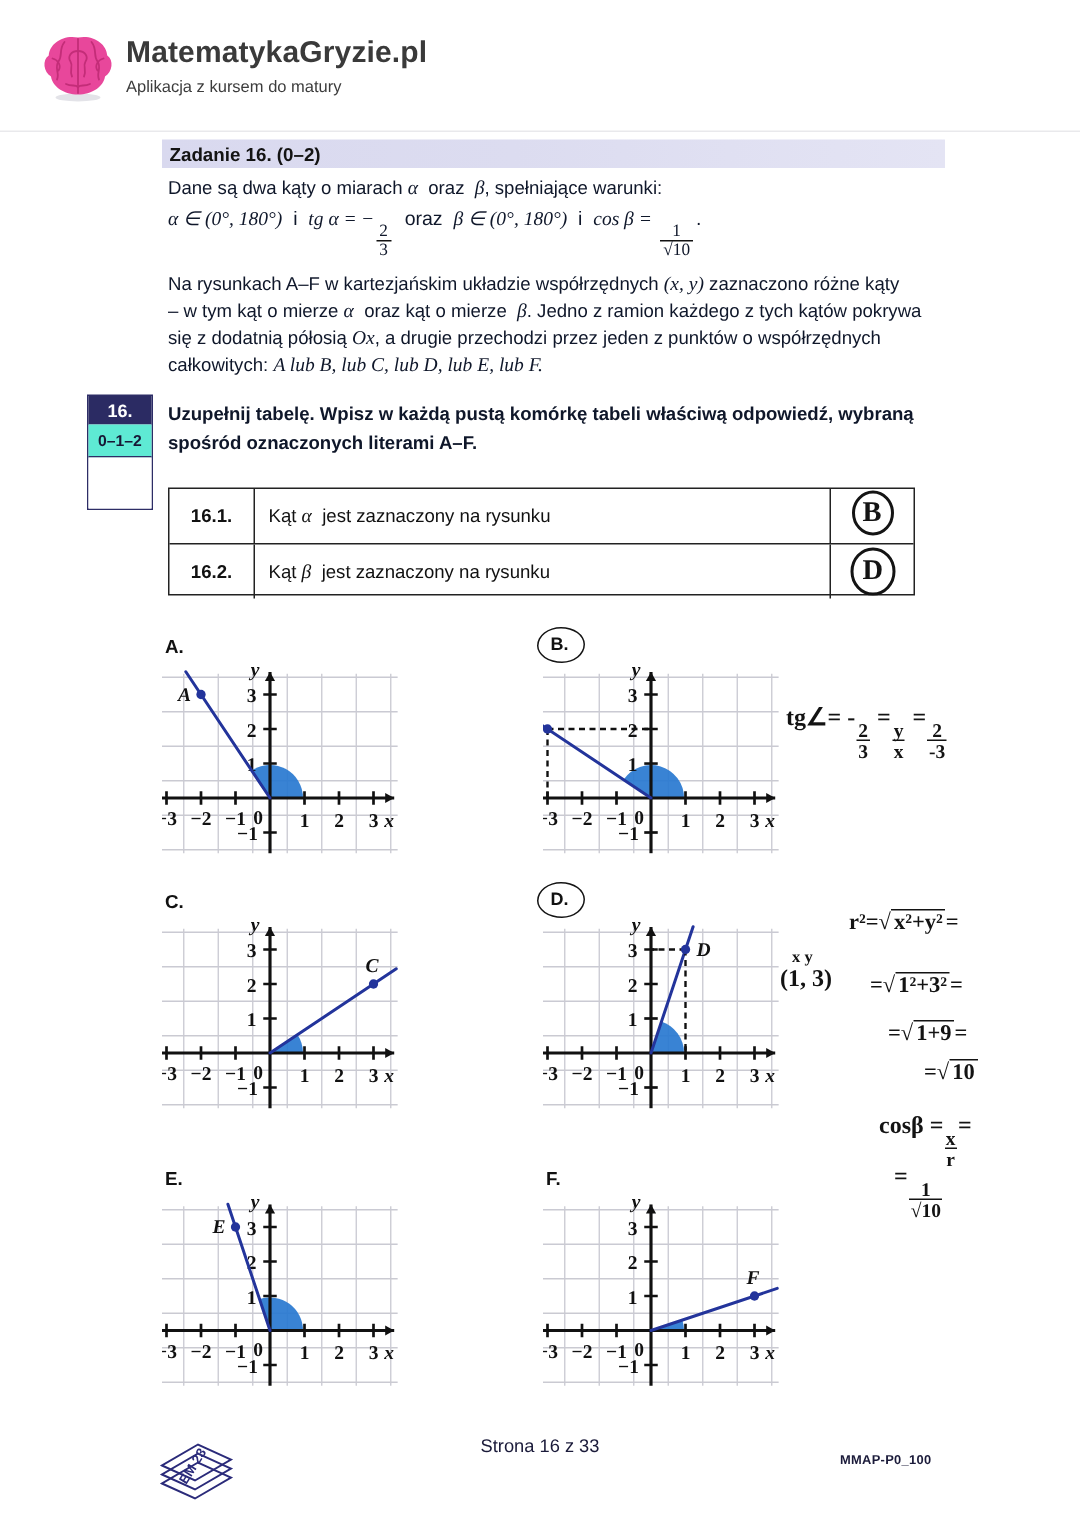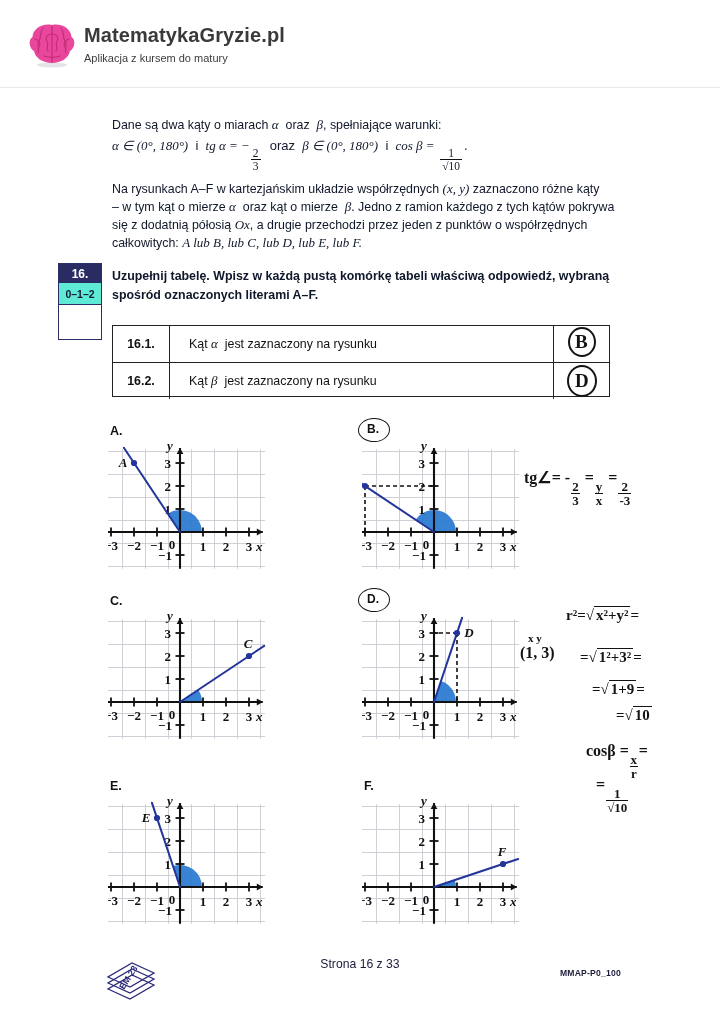--- a/index.html
+++ b/index.html
@@ -52,21 +52,21 @@
             display: flex; align-items: center; justify-content: center; }
   .sb-mid { height: 22px; background: #5eead4; color: #171735; font-size: 10.5px; font-weight: bold;
             display: flex; align-items: center; justify-content: center; border-bottom: 1.4px solid #2d2d66; text-align: center; }
   .sb-bot { height: 34px; background: #fff; }
 
   
   .ans-table { position: absolute; left: 112px; top: 325px; width: 498px; height: 72px; border: 1.3px solid #222; }
   .ans-row { position: relative; height: 36px; display: flex; align-items: center; }
   .ans-row + .ans-row { border-top: 1.3px solid #222; }
   .ans-num { width: 56px; text-align: center; font-size: 12.4px; font-weight: bold; }
-  .ans-txt { flex: 1; padding-left: 19px; font-size: 12.4px; border-left: 1.3px solid #222; height: 36px;
+  .ans-txt { flex: 1; padding-left: 9px; font-size: 12.4px; border-left: 1.3px solid #222; height: 36px;
              display: flex; align-items: center; }
   .ans-cell { width: 56px; border-left: 1.3px solid #222; height: 36px; }
   .hand-ans { position: absolute; font-family: "Liberation Serif", serif; font-weight: bold;
               font-size: 19px; color: #141414; }
 
   
   .panel { position: absolute; }
   .panel-label { position: absolute; font-size: 12.5px; font-weight: bold; color: #111; }
   .circled-label {
     position: absolute; font-size: 12px; font-weight: bold; color: #111;
@@ -114,20 +114,23 @@
           <path d="M18 36 C22 38 24 36 26 38"></path>
           <path d="M34 36 C30 38 28 36 26 38"></path>
         </g>
       </svg>
     </div>
     <div class="brand-title">MatematykaGryzie.pl</div>
     <div class="brand-sub">Aplikacja z kursem do matury</div>
     <div class="hdr-rule"></div>
   </div>
 
+  <div class="task-band">
+    <span>Zadanie 16. (0–2)</span>
+  </div>
 
   <div class="txt" style="left:112px; top:116px;">
     <span>Dane są dwa kąty o miarach</span>
     <span class="gk" style="font-size:13px;">α</span>
     &nbsp;<span>oraz</span>&nbsp;
     <span class="gk" style="font-size:13px;">β</span><span>, spełniające warunki:</span>
   </div>
 
   <div class="txt" style="left:112px; top:137px; font-size:13px;">
     <span class="mi">α ∈ (0°, 180°)</span>

